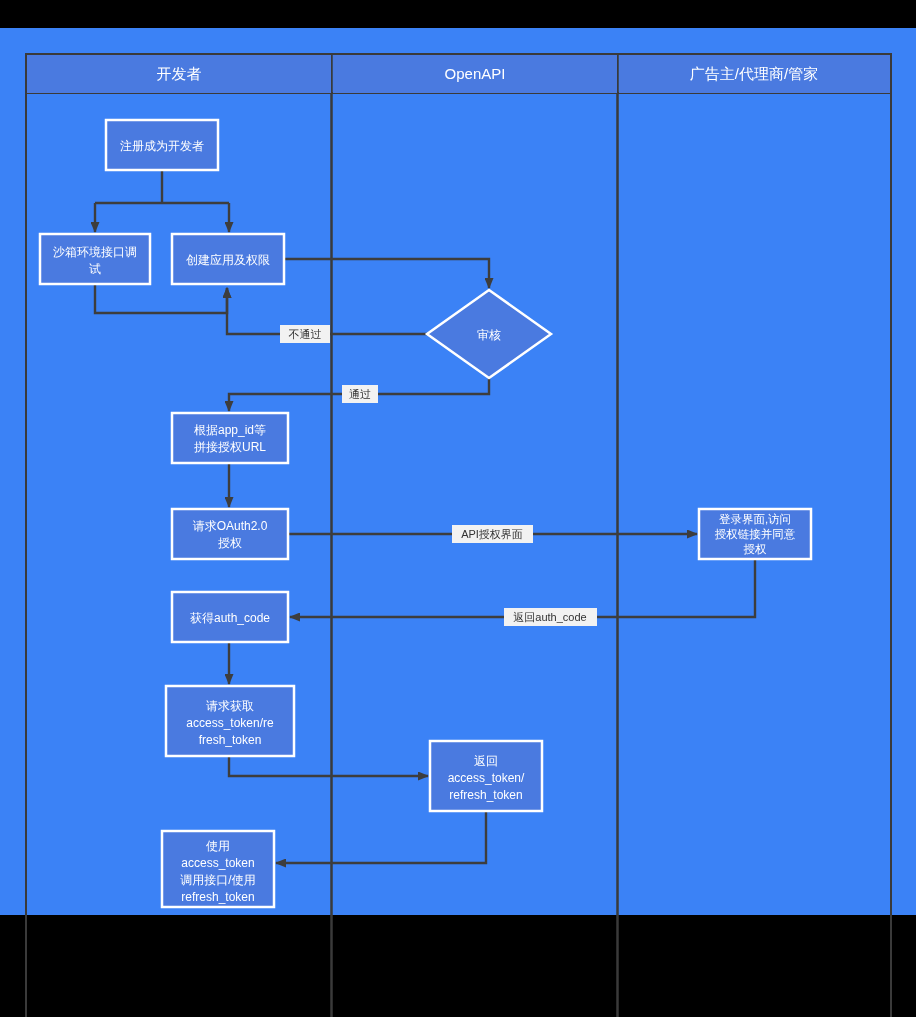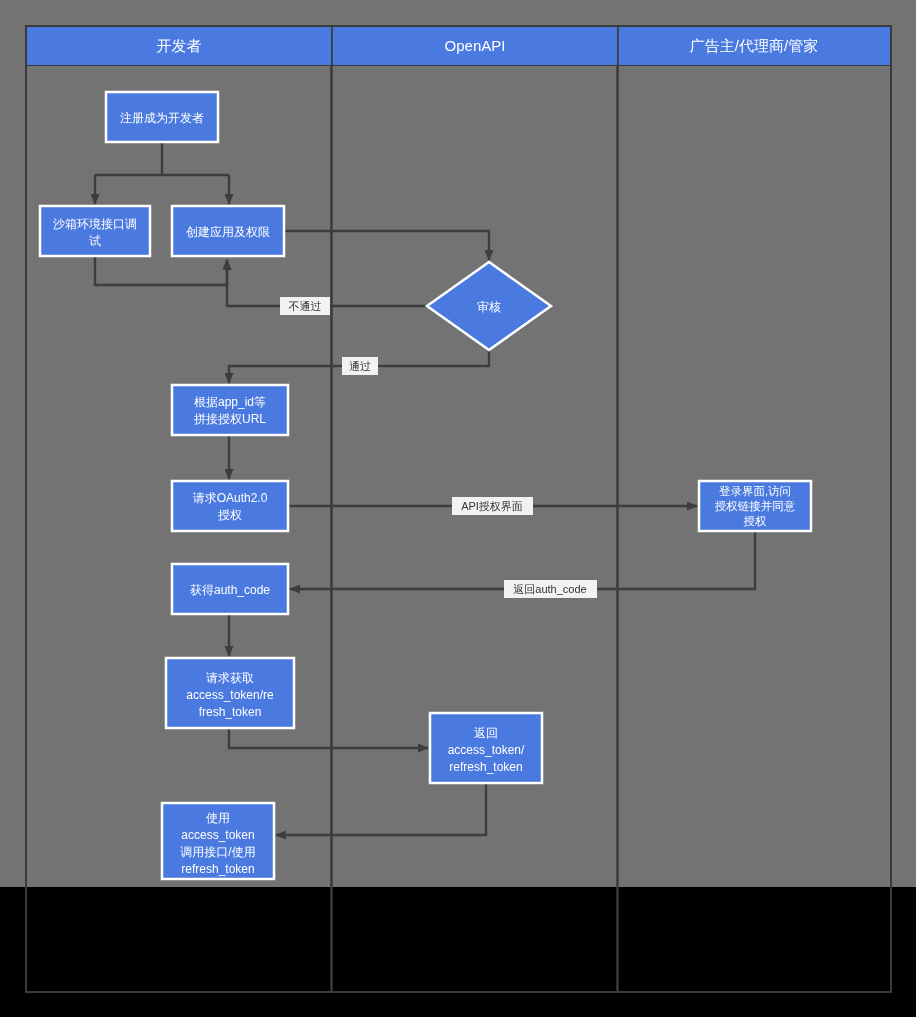--- a/index.html
+++ b/index.html
@@ -10,21 +10,22 @@
   body {
     width: 916px;
     height: 1017px;
     overflow: hidden;
     font-family: "Liberation Sans", "DejaVu Sans", sans-serif;
   }
   #stage {
     position: relative;
     width: 916px;
     height: 887px;
-    background: #737373;
+    background: #3b82f6;
+    margin-top: 28px;
   }
   svg#flow {
     position: absolute;
     left: 0;
     top: 0;
     width: 916px;
     height: 1017px;
     display: block;
   }
   .lane-header-text {

